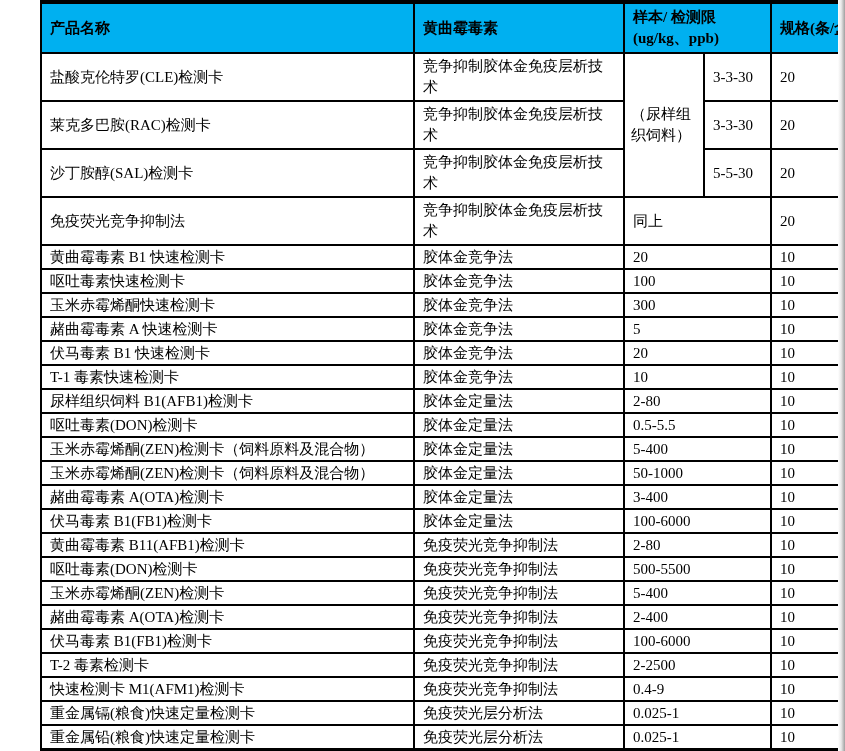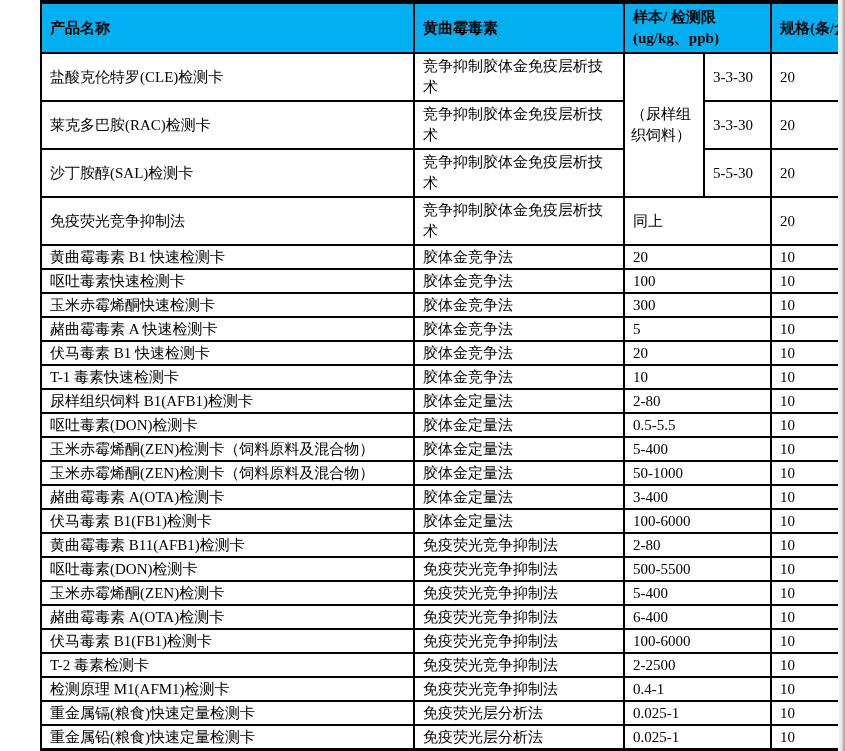--- a/index.html
+++ b/index.html
@@ -169,39 +169,39 @@
       </tr>
       <tr class="short">
         <td class="name-cell">玉米赤霉烯酮(ZEN)检测卡</td>
         <td class="principle-cell">免疫荧光竞争抑制法</td>
         <td class="limit-cell" colspan="2">5-400</td>
         <td class="spec-cell">10</td>
       </tr>
       <tr class="short">
         <td class="name-cell">赭曲霉毒素 A(OTA)检测卡</td>
         <td class="principle-cell">免疫荧光竞争抑制法</td>
-        <td class="limit-cell" colspan="2">6-400</td>
+        <td class="limit-cell" colspan="2">2-400</td>
         <td class="spec-cell">10</td>
       </tr>
       <tr class="short">
         <td class="name-cell">伏马毒素 B1(FB1)检测卡</td>
         <td class="principle-cell">免疫荧光竞争抑制法</td>
         <td class="limit-cell" colspan="2">100-6000</td>
         <td class="spec-cell">10</td>
       </tr>
       <tr class="short">
         <td class="name-cell">T-2 毒素检测卡</td>
         <td class="principle-cell">免疫荧光竞争抑制法</td>
         <td class="limit-cell" colspan="2">2-2500</td>
         <td class="spec-cell">10</td>
       </tr>
       <tr class="short">
-        <td class="name-cell">检测原理 M1(AFM1)检测卡</td>
-        <td class="principle-cell">免疫荧光竞争抑制法</td>
-        <td class="limit-cell" colspan="2">0.4-1</td>
+        <td class="name-cell">快速检测卡 M1(AFM1)检测卡</td>
+        <td class="principle-cell">免疫荧光竞争抑制法</td>
+        <td class="limit-cell" colspan="2">0.4-9</td>
         <td class="spec-cell">10</td>
       </tr>
       <tr class="short">
         <td class="name-cell">重金属镉(粮食)快速定量检测卡</td>
         <td class="principle-cell">免疫荧光层分析法</td>
         <td class="limit-cell" colspan="2">0.025-1</td>
         <td class="spec-cell">10</td>
       </tr>
       <tr class="short">
         <td class="name-cell">重金属铅(粮食)快速定量检测卡</td>

